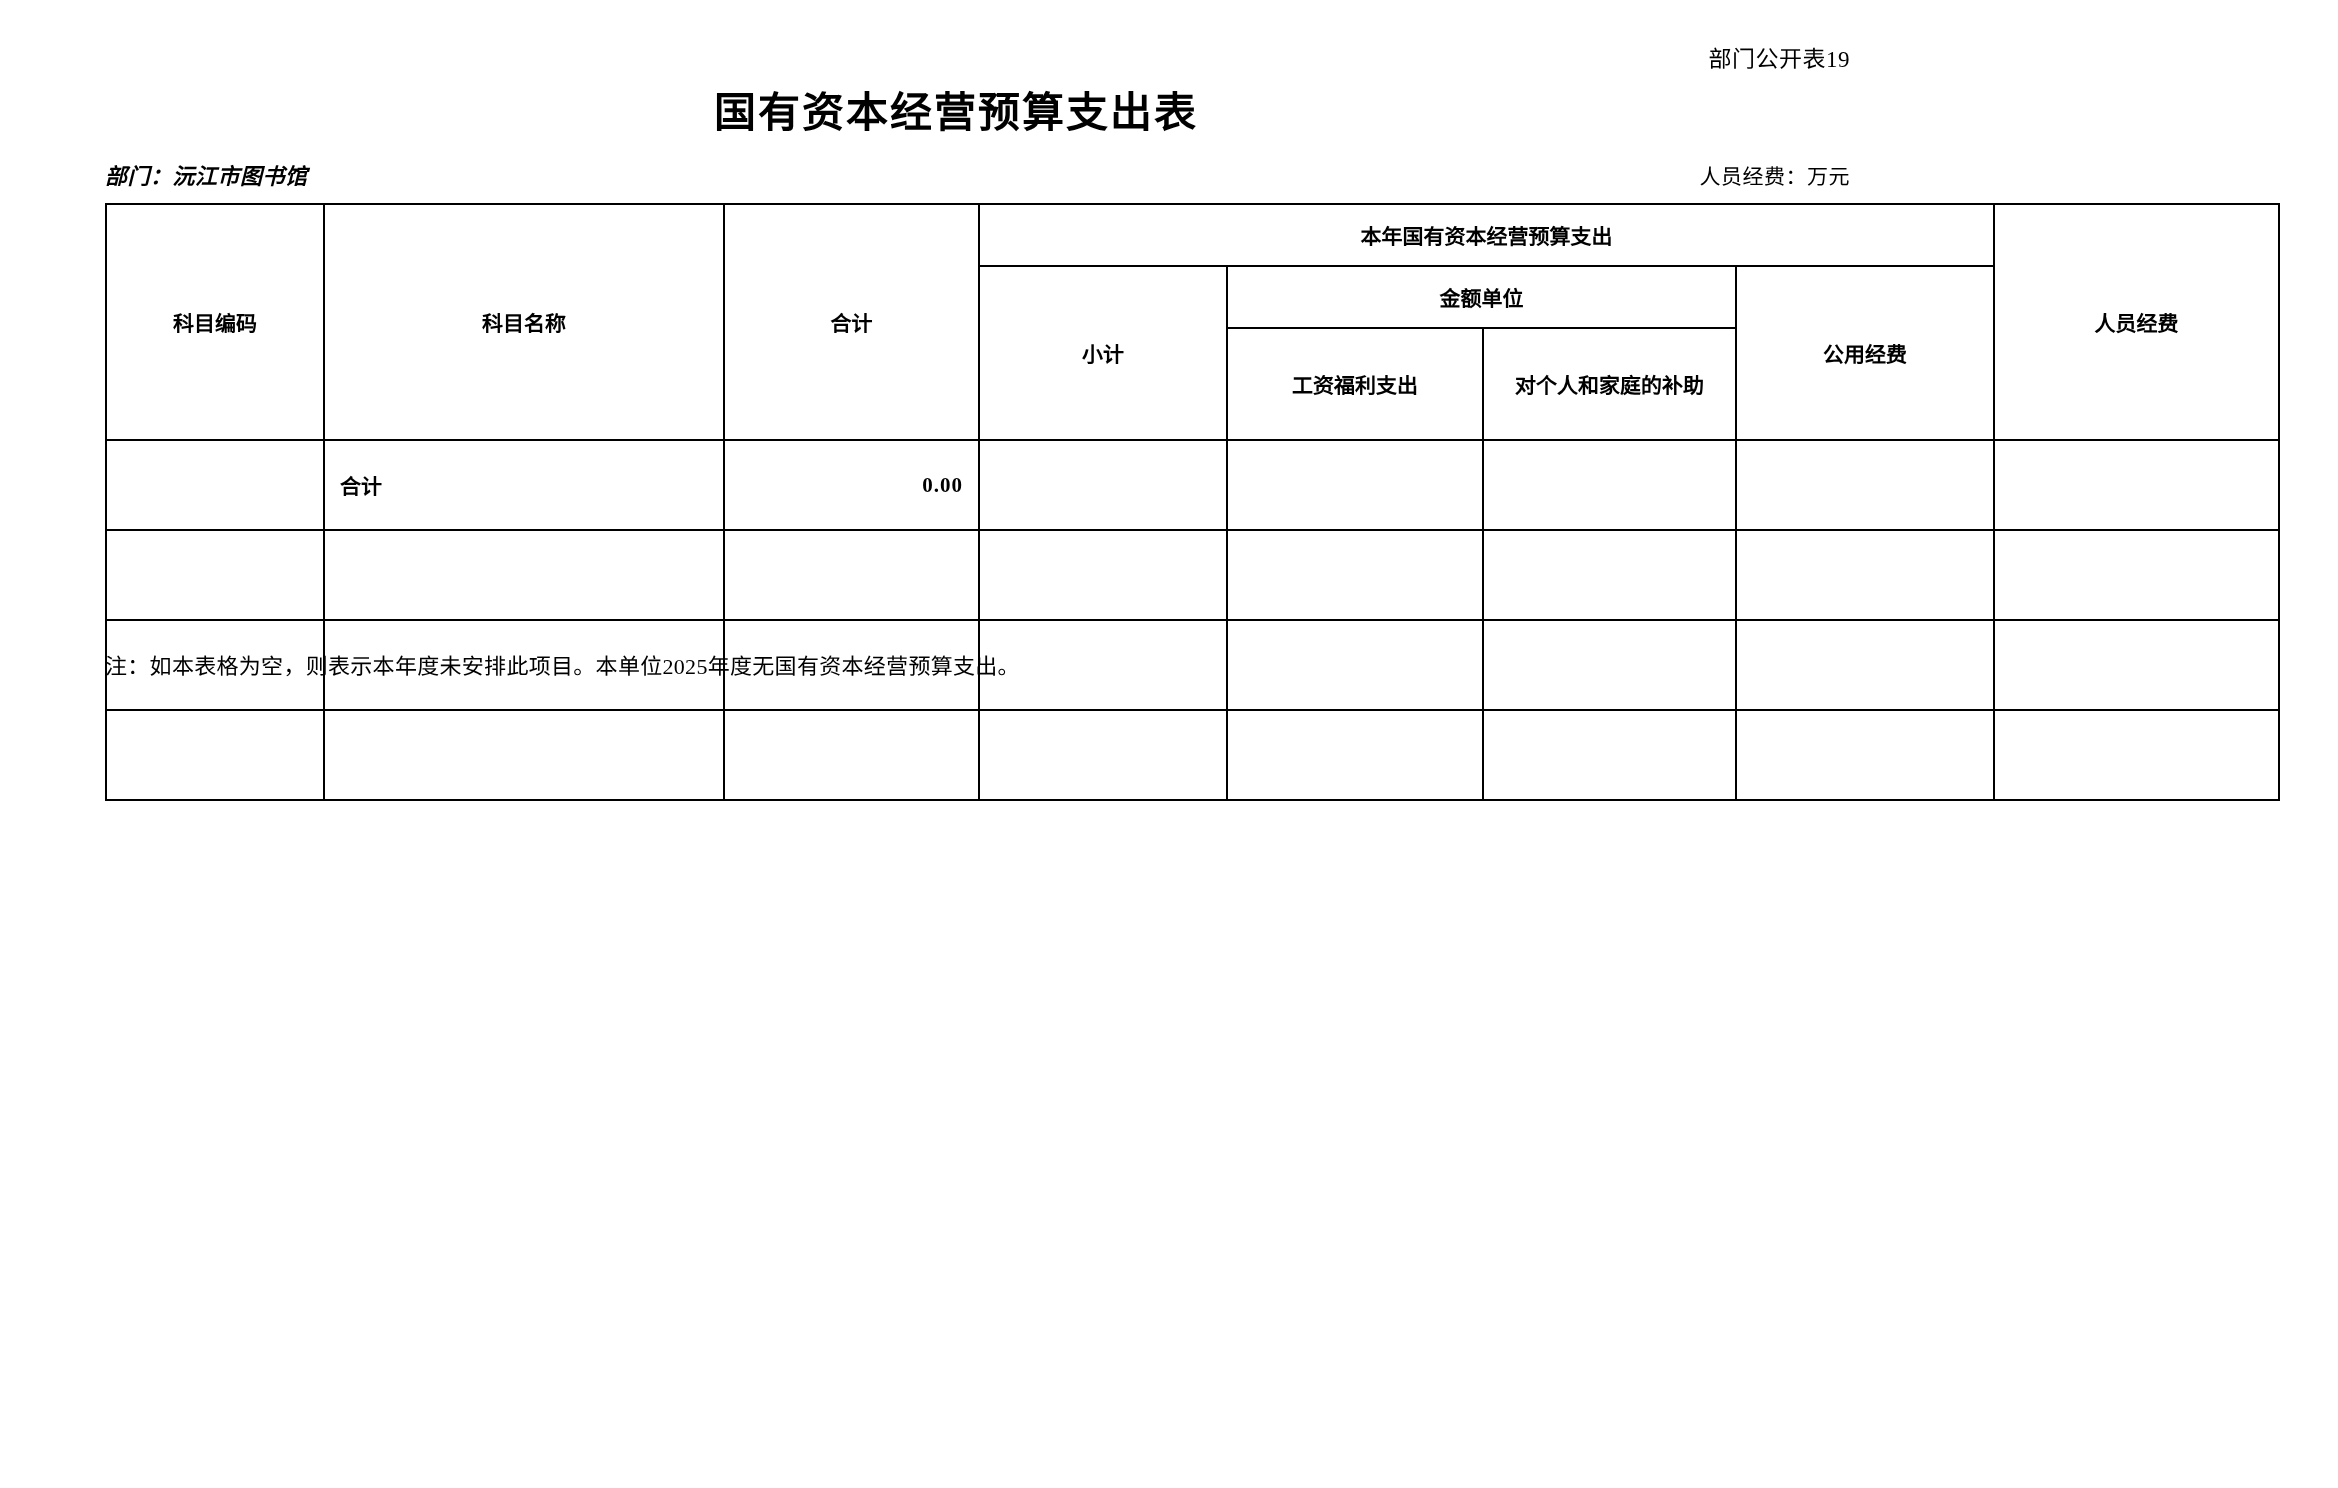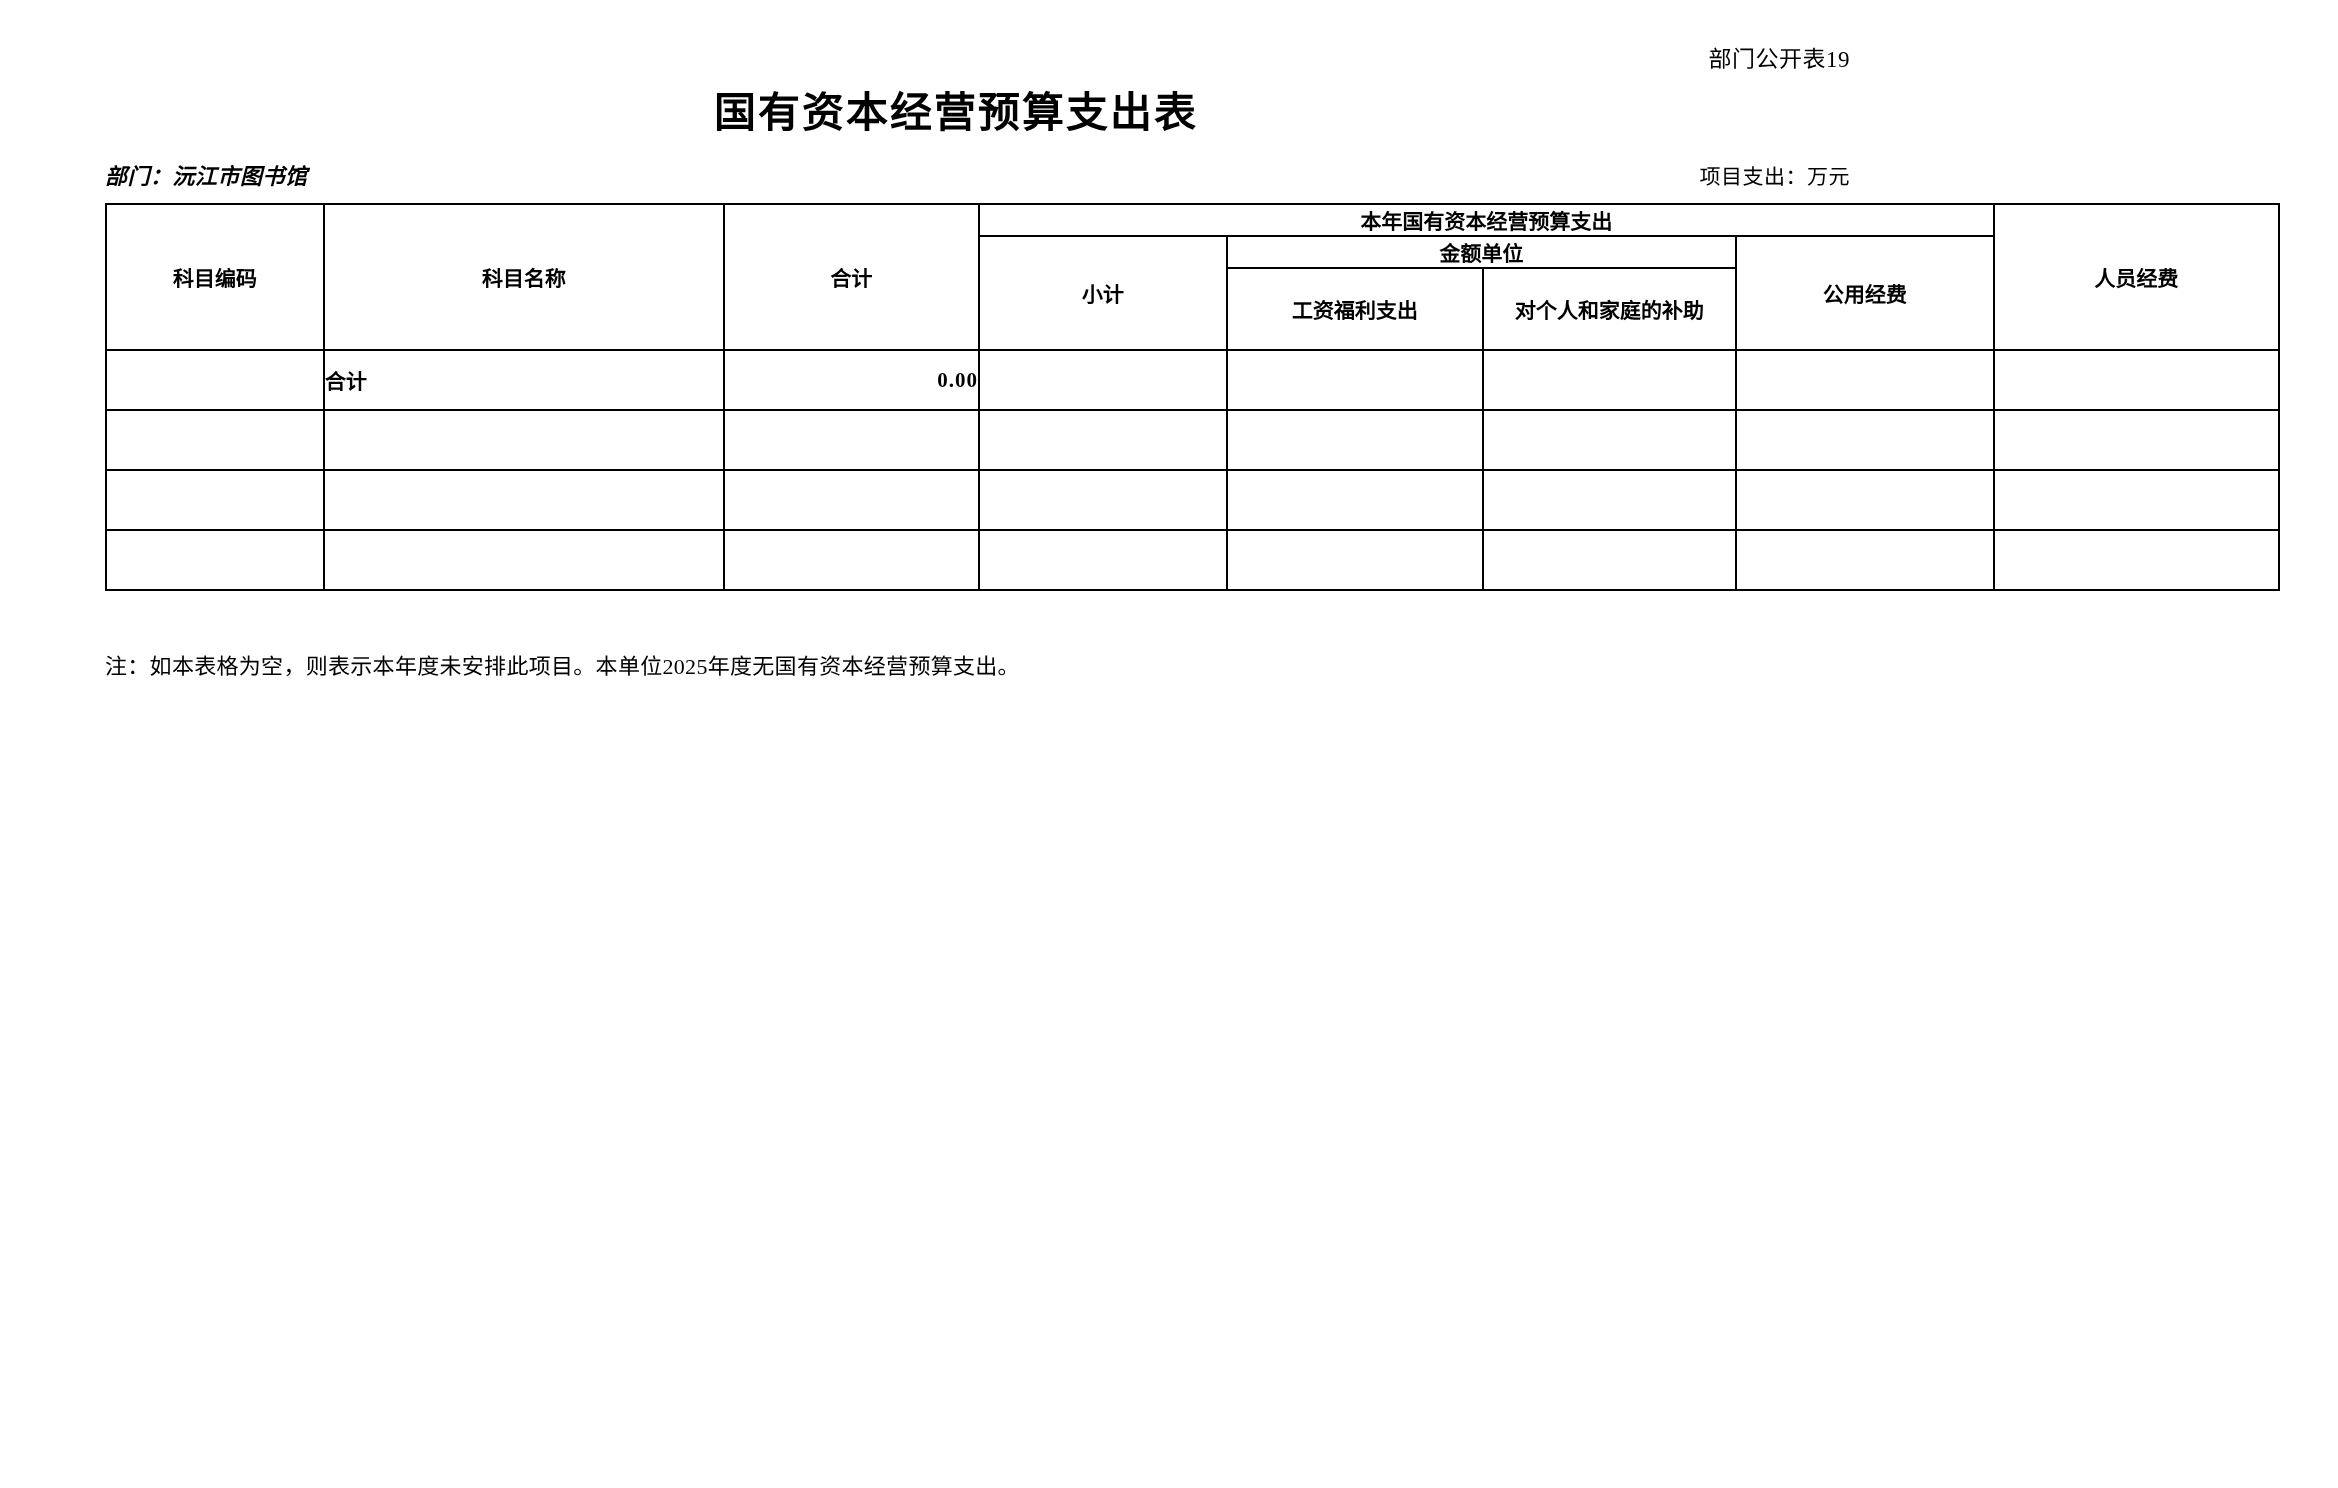--- a/index.html
+++ b/index.html
@@ -66,21 +66,21 @@
   table.budget {
     position: absolute;
     top: 203px;
     left: 105px;
     width: 2173px;
     border-collapse: collapse;
     table-layout: fixed;
   }
   table.budget td, table.budget th {
     border: 2px solid #000000;
-    padding: 0;
+    padding: 15px;
     font-size: 21px;
     font-weight: bold;
     vertical-align: middle;
     font-family: "Liberation Serif", "DejaVu Serif", serif;
   }
   .h-head1  { height: 62px; }
   .h-head2  { height: 62px; }
   .h-head3  { height: 80px; margin-left: 16px; }
   .row-data td { height: 58px; font-weight: normal; }
 
@@ -118,21 +118,21 @@
 <body>
 
 <div class="page">
 
   <div class="corner-tag">部门公开表19</div>
 
   <div class="doc-title">国有资本经营预算支出表</div>
 
   <div class="meta-row">
     <div class="meta-left">部门：沅江市图书馆</div>
-    <div class="meta-right">项目支出：万元</div>
+    <div class="meta-right">人员经费：万元</div>
   </div>
 
   <table class="budget">
     <colgroup>
       <col class="cell-code">
       <col class="cell-name">
       <col class="cell-total">
       <col class="cell-sub">
       <col class="cell-salary">
       <col class="cell-subsidy">

